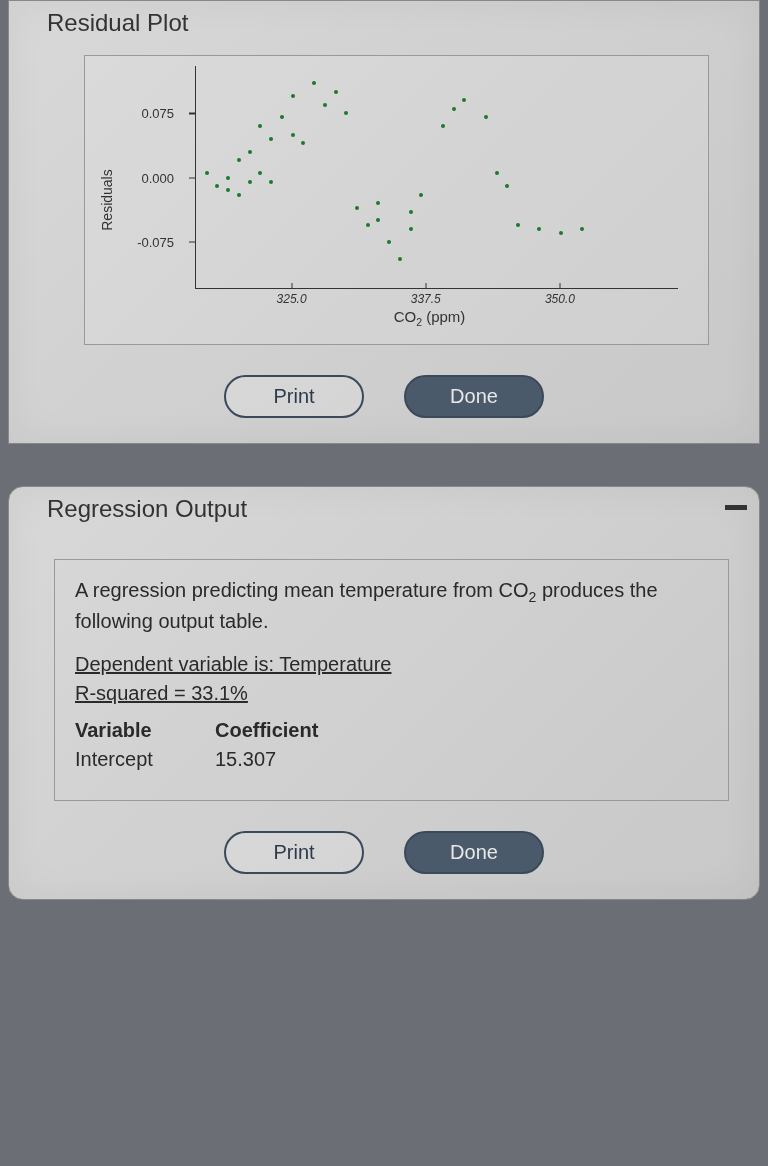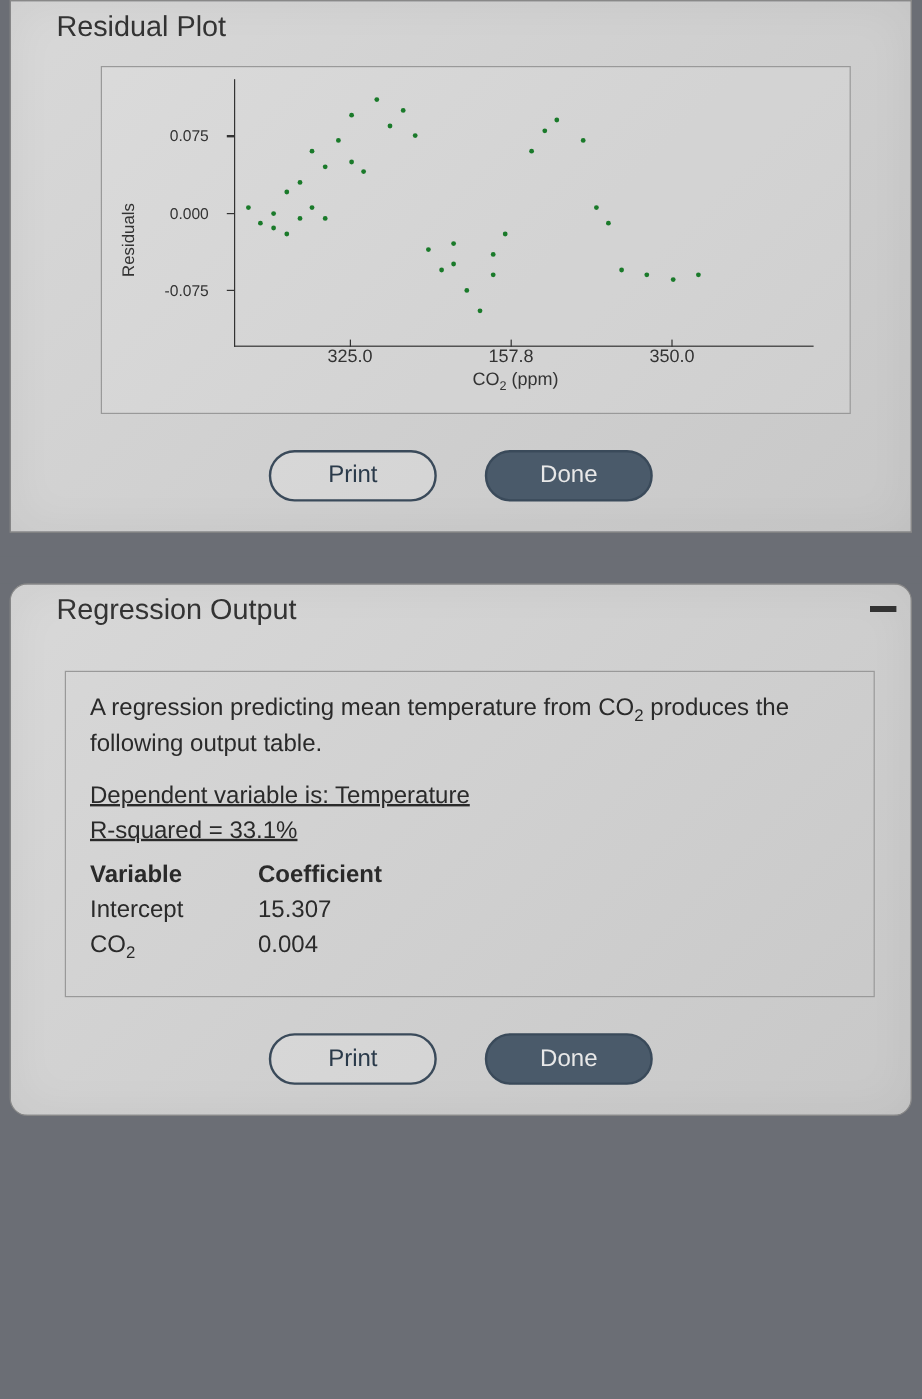--- a/index.html
+++ b/index.html
@@ -61,23 +61,24 @@
     position: absolute;
     left: 22px;
     top: 50%;
     transform: translate(-50%, -50%) rotate(-90deg);
     font-size: 14px;
     color: #333;
   }
   .xtick {
     position: absolute;
     bottom: 38px;
-    font-size: 15px;
+    font-size: 12px;
     color: #333;
     transform: translateX(-50%);
+    font-style: italic;
   }
   .xtick-line {
     position: absolute;
     bottom: 55px;
     width: 1.5px;
     height: 6px;
     background: #333;
     transform: translateX(-0.5px);
   }
   .xlabel {
@@ -184,21 +185,21 @@
       </div>
     <div class="xlabel">CO<sub>2</sub> (ppm)</div>
   <div class="ytick" style="top: 185.827px;">-0.075</div>
       <div class="ytick-line" style="top: 185.827px;"></div>
       <div class="ytick" style="top: 121.5px;">0.000</div>
       <div class="ytick-line" style="top: 121.5px;"></div>
       <div class="ytick" style="top: 57.1731px;">0.075</div>
       <div class="ytick-line" style="top: 57.1731px;"></div>
       <div class="xtick" style="left: 206.6px;">325.0</div>
       <div class="xtick-line" style="left: 206.6px;"></div>
-      <div class="xtick" style="left: 340.767px;">157.8</div>
+      <div class="xtick" style="left: 340.767px;">337.5</div>
       <div class="xtick-line" style="left: 340.767px;"></div>
       <div class="xtick" style="left: 474.933px;">350.0</div>
       <div class="xtick-line" style="left: 474.933px;"></div>
     </div>
 
   <div class="btn-row">
     <button class="pill-btn light">Print</button>
     <button class="pill-btn dark">Done</button>
   </div>
 </div>
@@ -217,24 +218,20 @@
     <p class="out-r2">R-squared = 33.1%</p>
     <div class="tbl">
       <div class="tbl-row head">
         <div class="c1">Variable</div>
         <div class="c2">Coefficient</div>
       </div>
       <div class="tbl-row">
         <div class="c1">Intercept</div>
         <div class="c2">15.307</div>
       </div>
-      <div class="tbl-row">
-        <div class="c1"><span>CO</span><sub>2</sub></div>
-        <div class="c2">0.004</div>
-      </div>
     </div>
   </div>
 
   <div class="btn-row">
     <button class="pill-btn light">Print</button>
     <button class="pill-btn dark">Done</button>
   </div>
 </div>
 
 </body></html>

